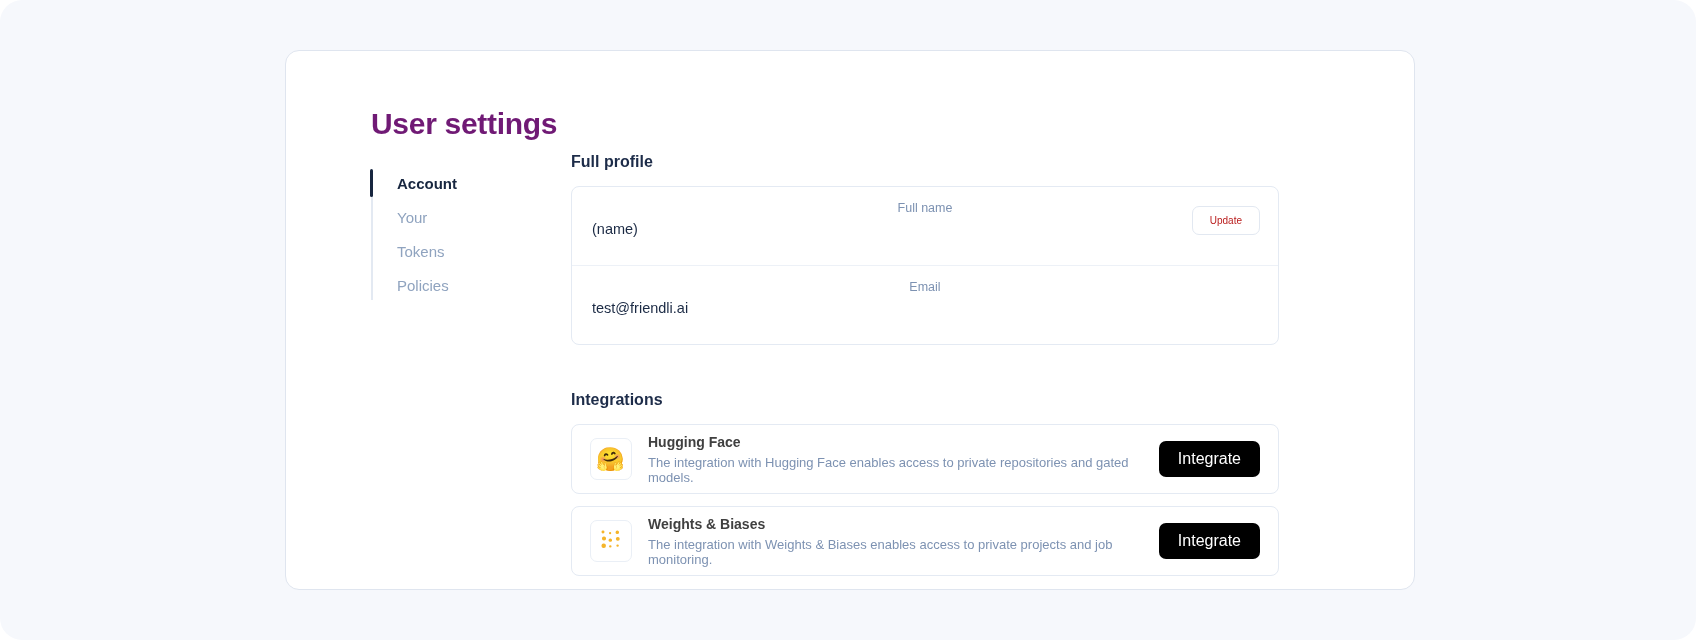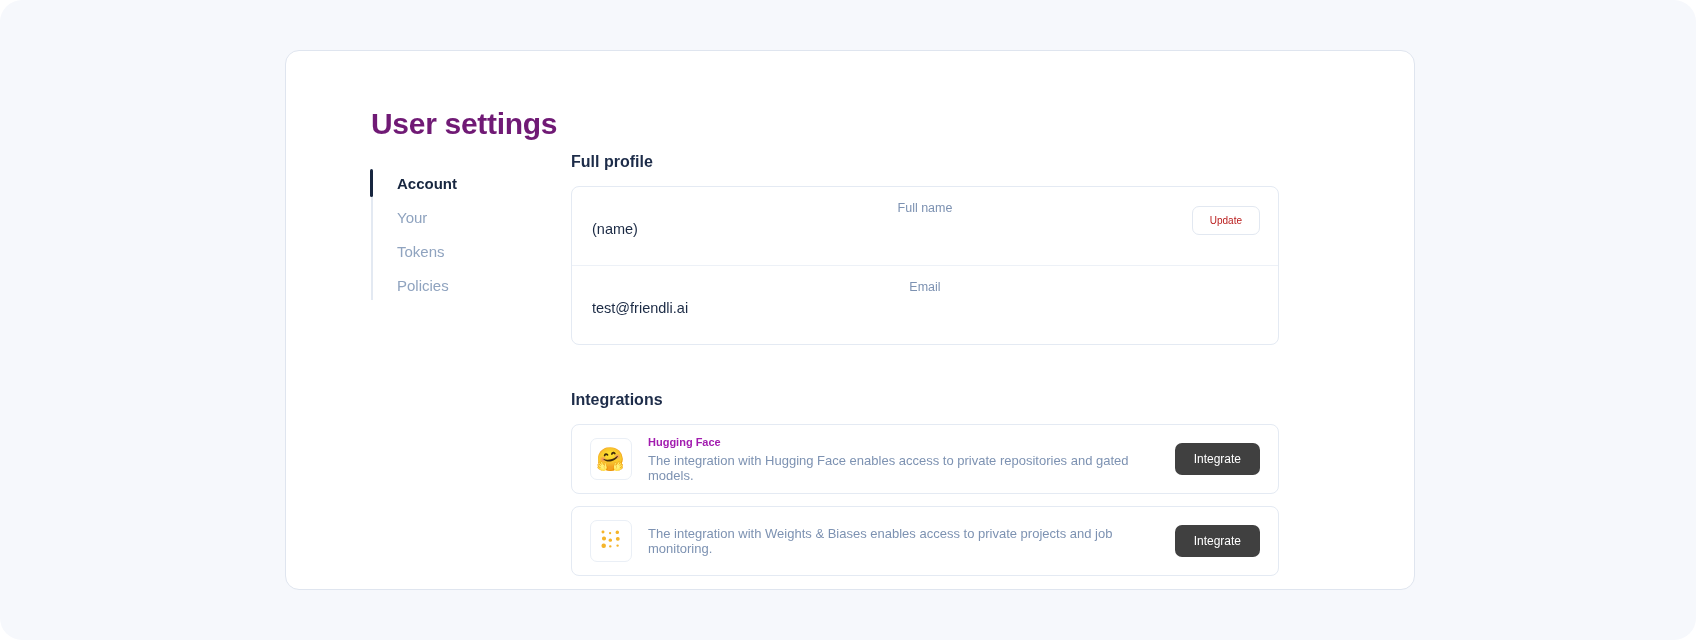--- a/index.html
+++ b/index.html
@@ -171,38 +171,38 @@
   }
   .hf-emoji {
     font-size: 23px;
     line-height: 1;
   }
 
   .wandb-logo { display: block; }
 
   .int-text { flex: 1 1 auto; min-width: 0; }
   .int-name {
-    font-size: 11px;
+    font-size: 14px;
     font-weight: 600;
-    color: #a21caf;
+    color: #404040;
     margin-bottom: 5px;
   }
   .int-desc {
     font-size: 13px;
     color: #7d92b2;
   }
 
   .integrate-button {
     flex: 0 0 auto;
     margin-left: 16px;
     padding: 9px 19px;
-    font-size: 12px;
+    font-size: 16px;
     font-weight: 500;
     color: #ffffff;
-    background: #404040;
+    background: #000000;
     border: none;
     border-radius: 7px;
     cursor: pointer;
     font-family: "Liberation Sans", sans-serif;
   }
 </style>
 </head>
 <body>
 
 <div class="viewport">
@@ -265,20 +265,21 @@
               <rect x="10" y="3" width="2.2" height="2.2" rx="1"></rect>
               <rect x="9.6" y="9.4" width="3.4" height="3.4" rx="1.5"></rect>
               <rect x="10.1" y="16.2" width="2.4" height="2.4" rx="1.1"></rect>
               <rect x="16.6" y="1.6" width="3.4" height="3.4" rx="1.6"></rect>
               <rect x="16.9" y="8" width="3.8" height="3.8" rx="1.7"></rect>
               <rect x="17.4" y="15.4" width="2.4" height="2.4" rx="1.1"></rect>
             </g>
           </svg>
         </div>
         <div class="int-text">
+          <div class="int-name">Weights &amp; Biases</div>
           <div class="int-desc">The integration with Weights &amp; Biases enables access to private projects and job monitoring.</div>
         </div>
         <button class="integrate-button">Integrate</button>
       </div>
 
     </div>
   </div>
 </div>
 
 </body></html>

